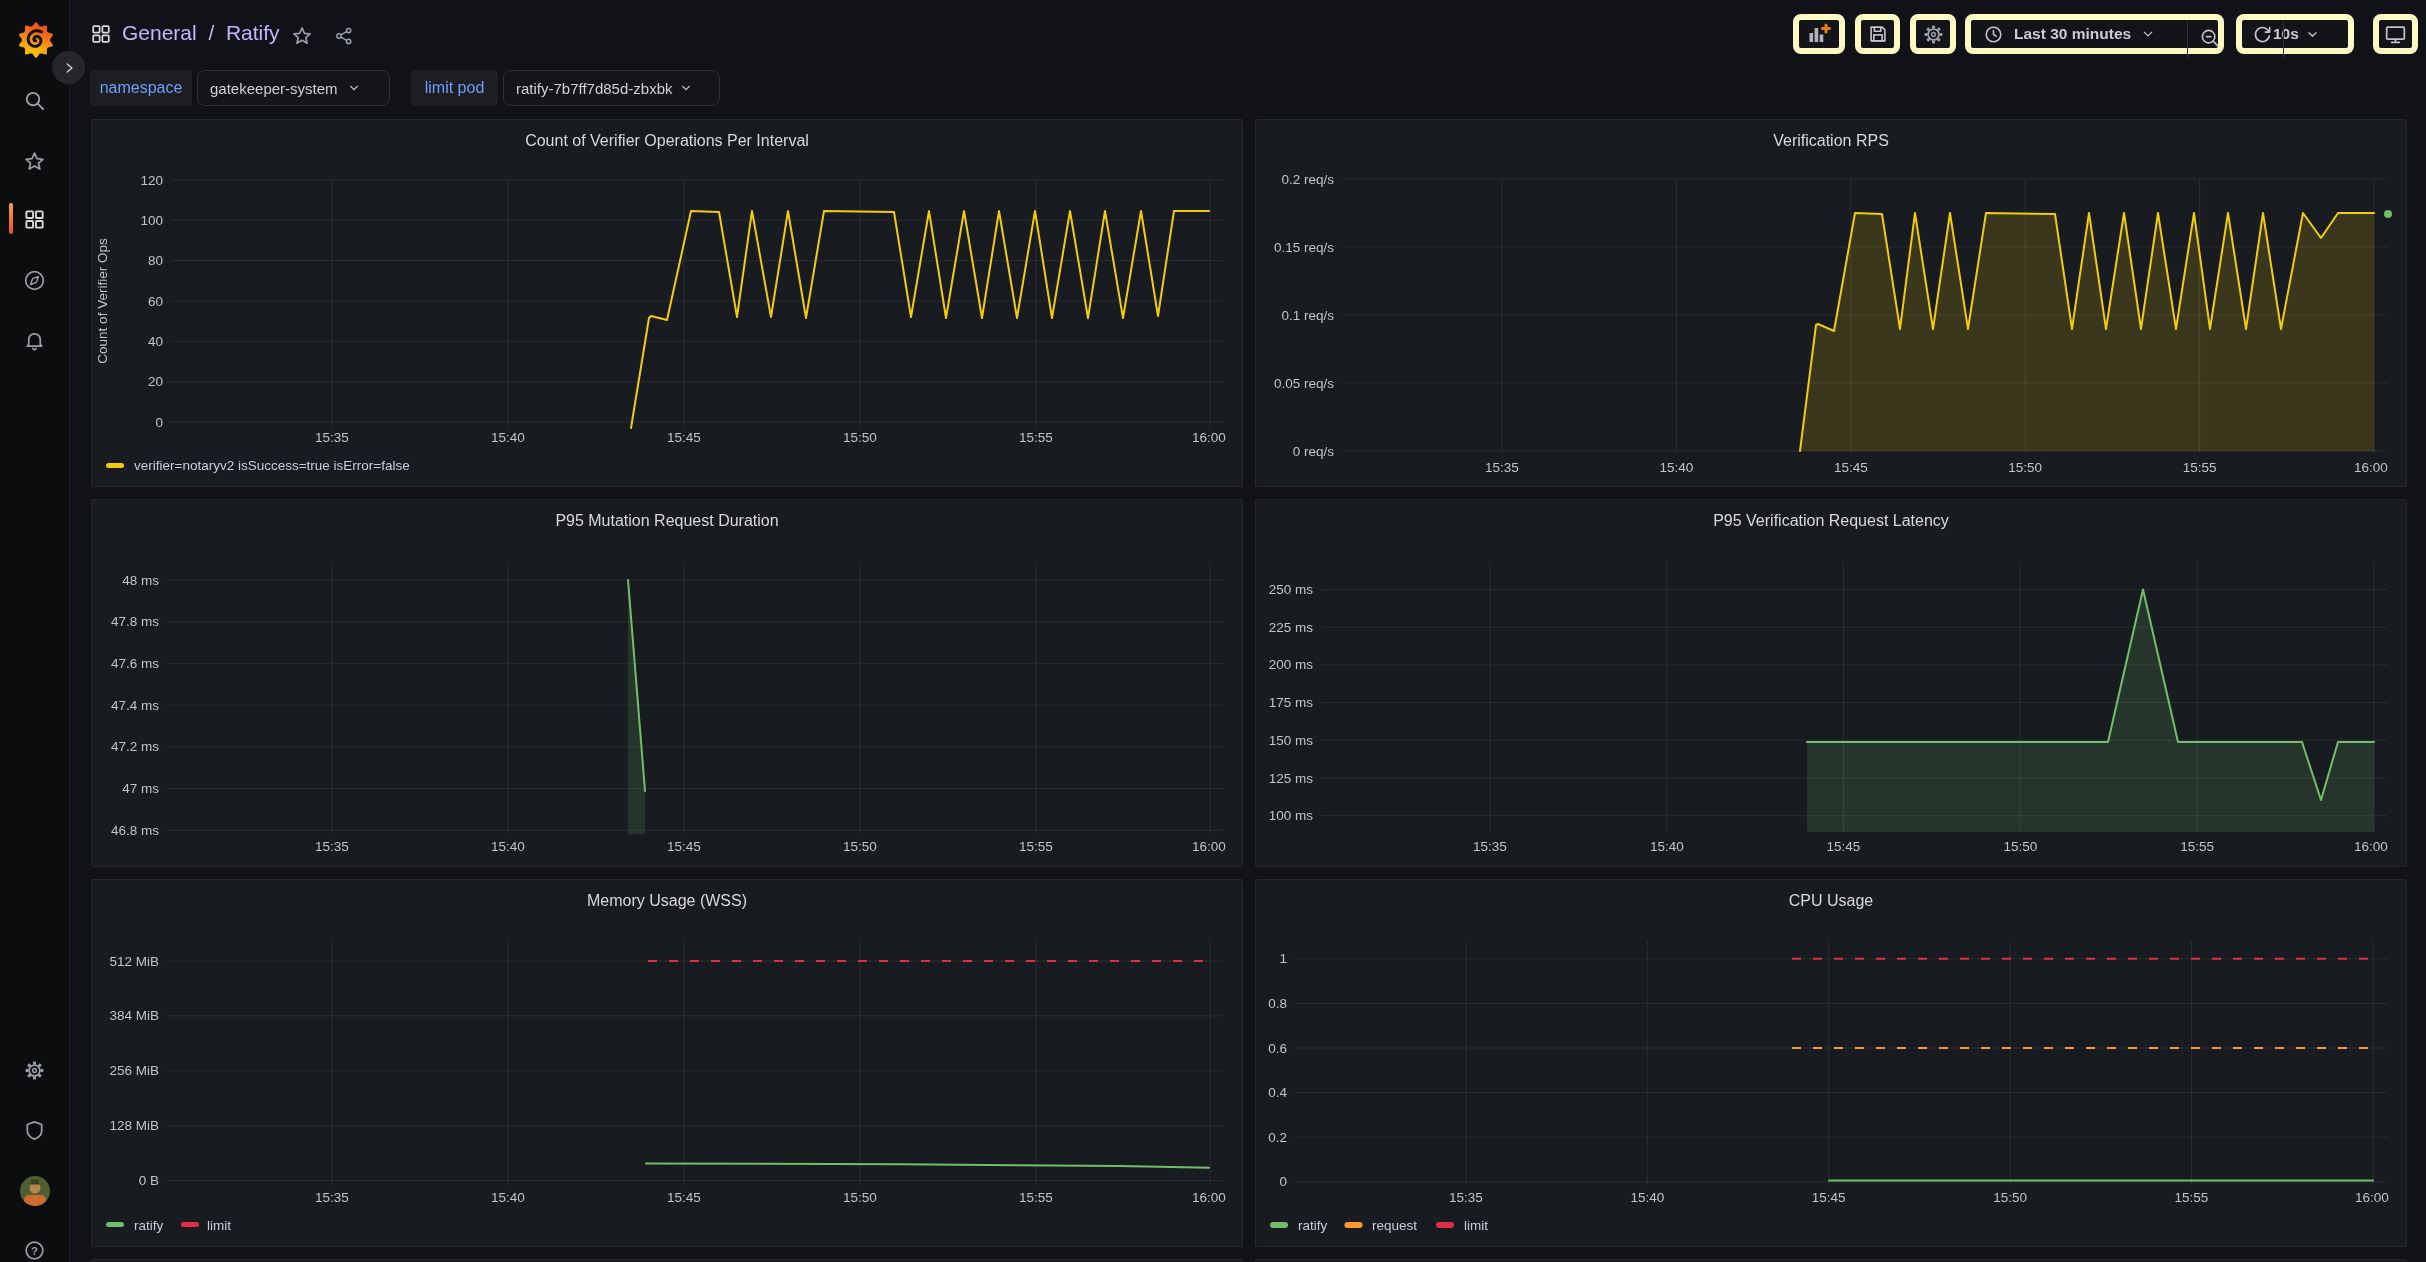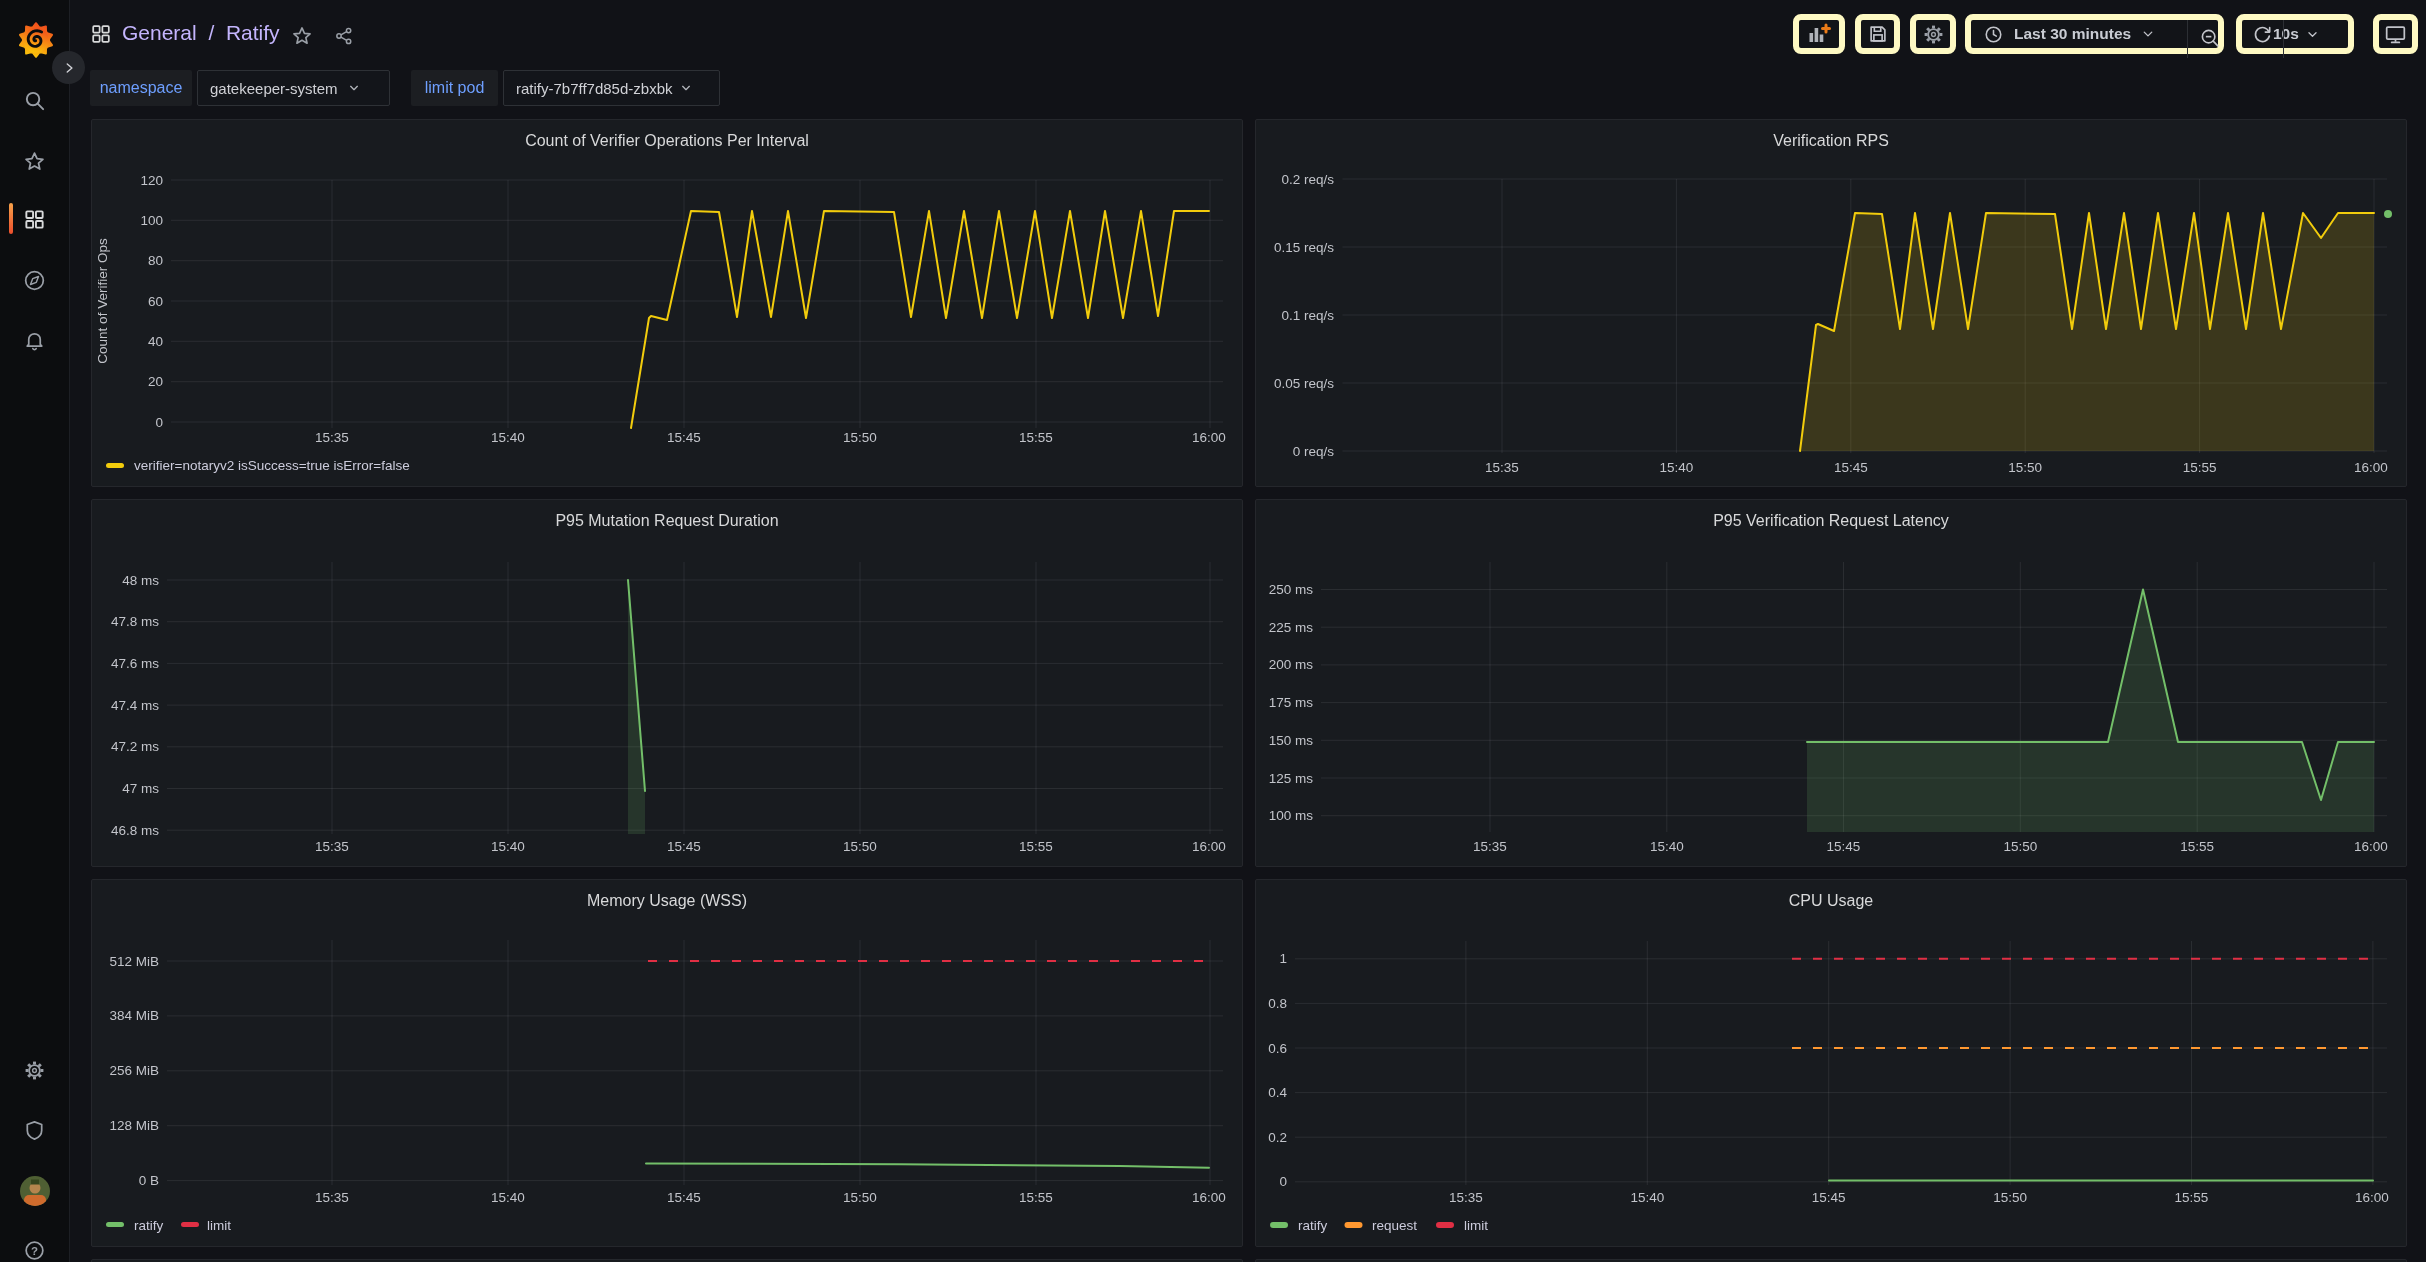--- a/index.html
+++ b/index.html
@@ -2,21 +2,21 @@
 <html><head><meta charset="utf-8">
 <style>
 * { margin:0; padding:0; box-sizing:border-box; }
 html,body { width:2426px; height:1262px; background:#111217; font-family:"Liberation Sans",sans-serif; overflow:hidden; }
 .abs { position:absolute; }
 #sidebar { left:0; top:0; width:70px; height:1262px; background:#0c0d0f; border-right:1px solid #1d1f24; }
 .sicon { position:absolute; left:23px; }
 .panel { position:absolute; width:1152px; background:#181b1f; border:1px solid #25272c; border-radius:2px; }
 .navbtn { position:absolute; top:14px; height:40px; border:6px solid #fef9c3; border-radius:8px; background:#121418; display:flex; align-items:center; justify-content:center; color:#c9ccd3; font-size:15.5px; font-weight:700; }
 .vlabel { position:absolute; top:70px; height:36px; background:#1c1e22; border-radius:2px; display:flex; align-items:center; justify-content:center; color:#6e9fff; font-size:16px; font-weight:500; }
-.vdrop { position:absolute; top:70px; height:36px; background:#13151a; border:1px solid #2e3136; border-radius:2px; display:flex; align-items:center; color:#d0d1d6; font-size:15px; padding:0 12px; }
+.vdrop { position:absolute; top:70px; height:36px; background:#13151a; border:1px solid #2e3136; border-radius:8px; display:flex; align-items:center; color:#d0d1d6; font-size:15px; padding:0 12px; }
 </style></head>
 <body>
 <div id="sidebar" class="abs">
   <div class="abs" style="left:16px;top:19px;"><svg width="40" height="40" viewBox="0 0 40 40">
 <defs>
           <linearGradient id="lg" x1="0.2" y1="1" x2="0.5" y2="0">
             <stop offset="0" stop-color="#fbca0a"></stop>
             <stop offset="1" stop-color="#f2501c"></stop>
           </linearGradient>
         </defs>

